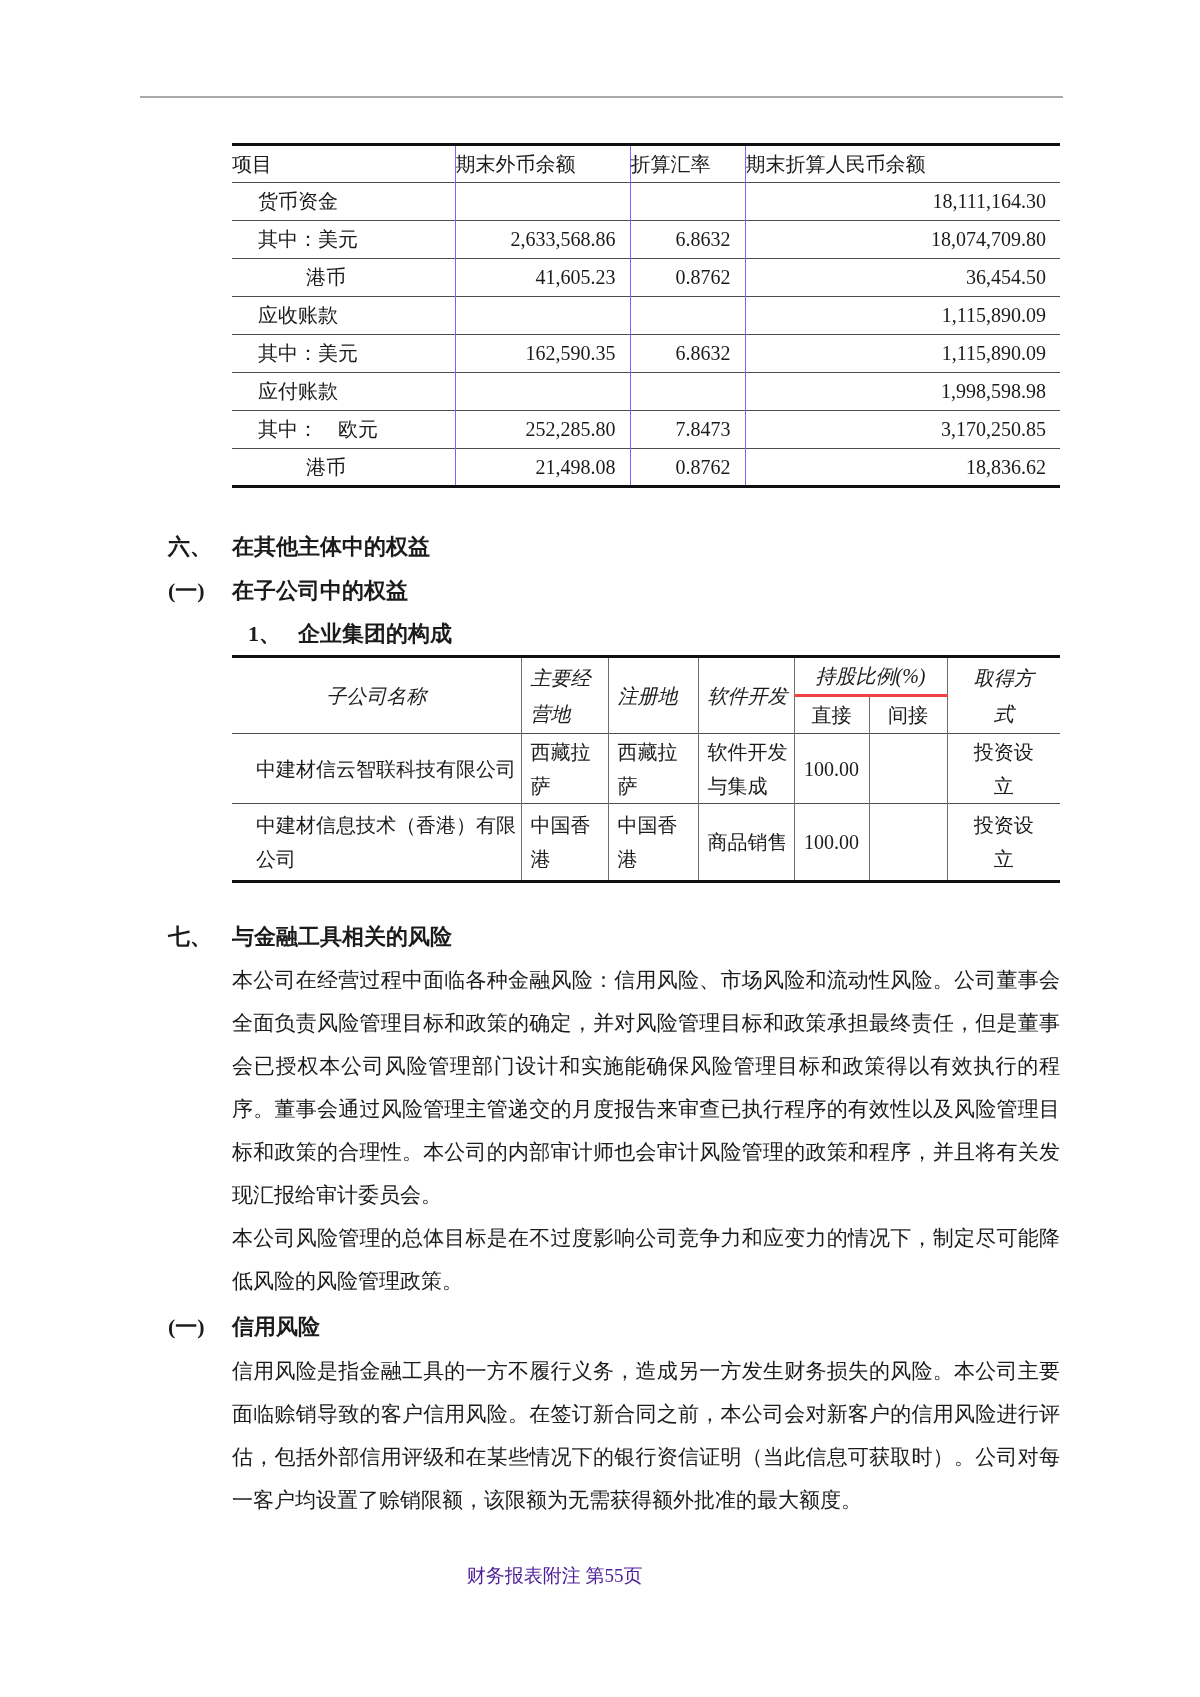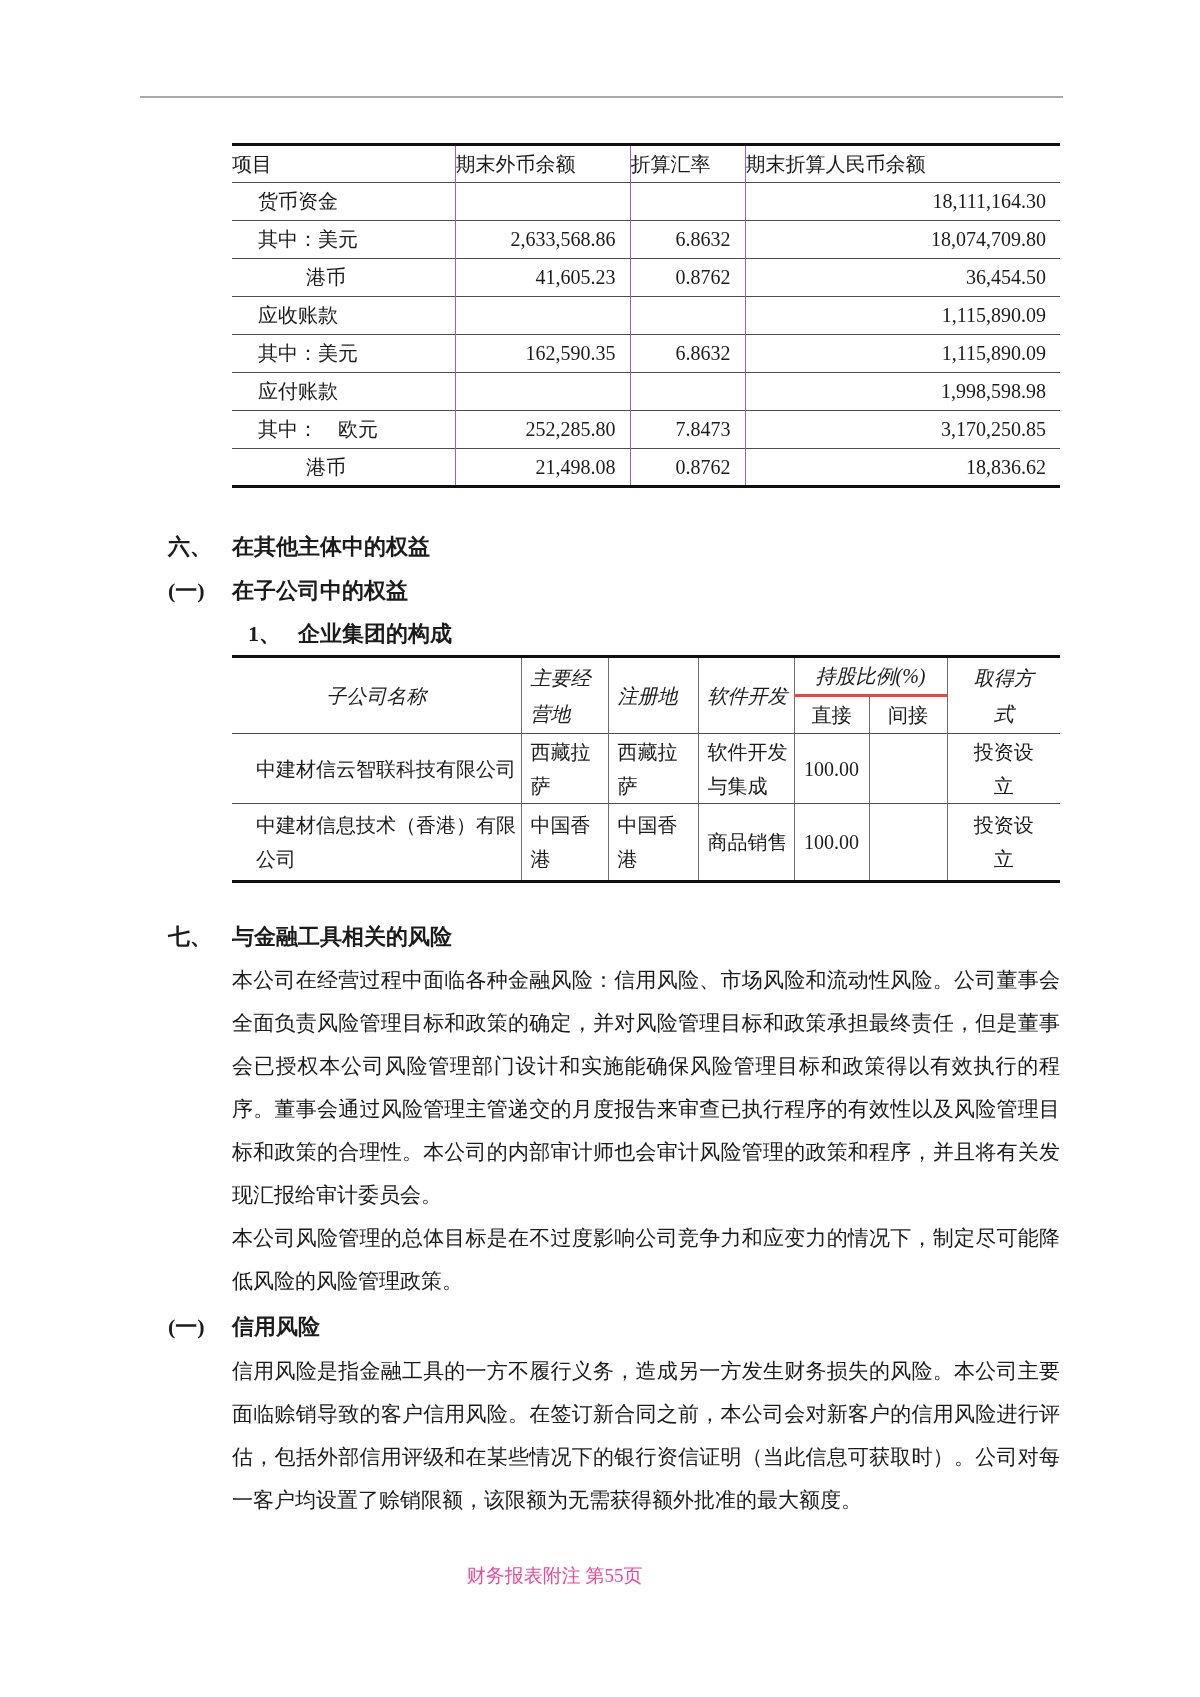--- a/index.html
+++ b/index.html
@@ -93,21 +93,21 @@
     text-align: justify;
   }
   p.body.first { margin-top: 8px; }
   .footer {
     position: absolute;
     top: 1563px;
     left: 0;
     width: 1109px;
     text-align: center;
     font-size: 19px;
-    color: #ec4899;
+    color: #4c1d95;
   }
 </style>
 </head>
 <body>
 
 <div class="head-rule"></div>
 
 <div class="content">
 
   <table class="tbl t1">

